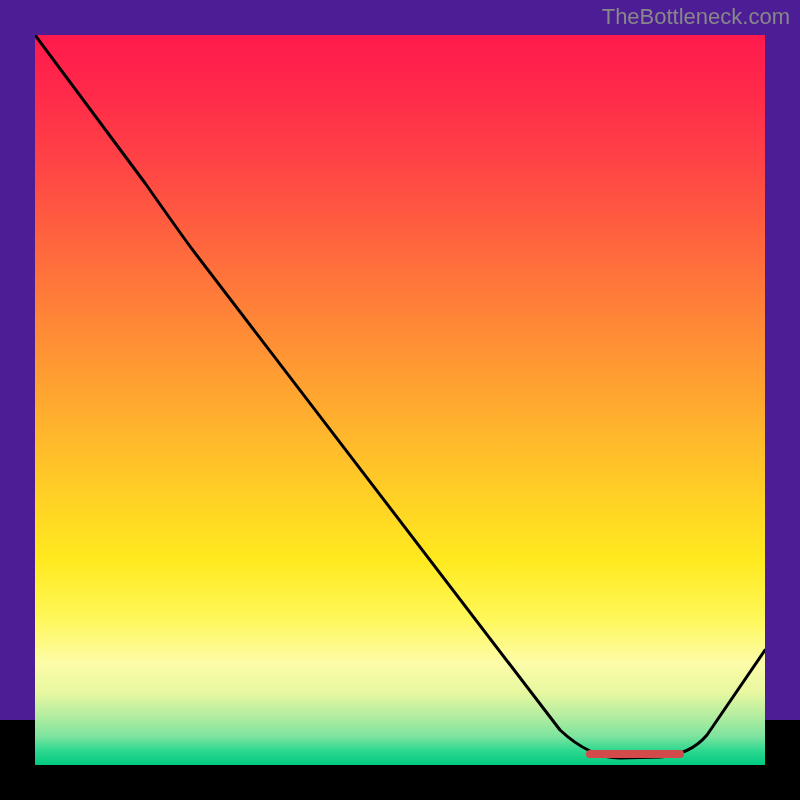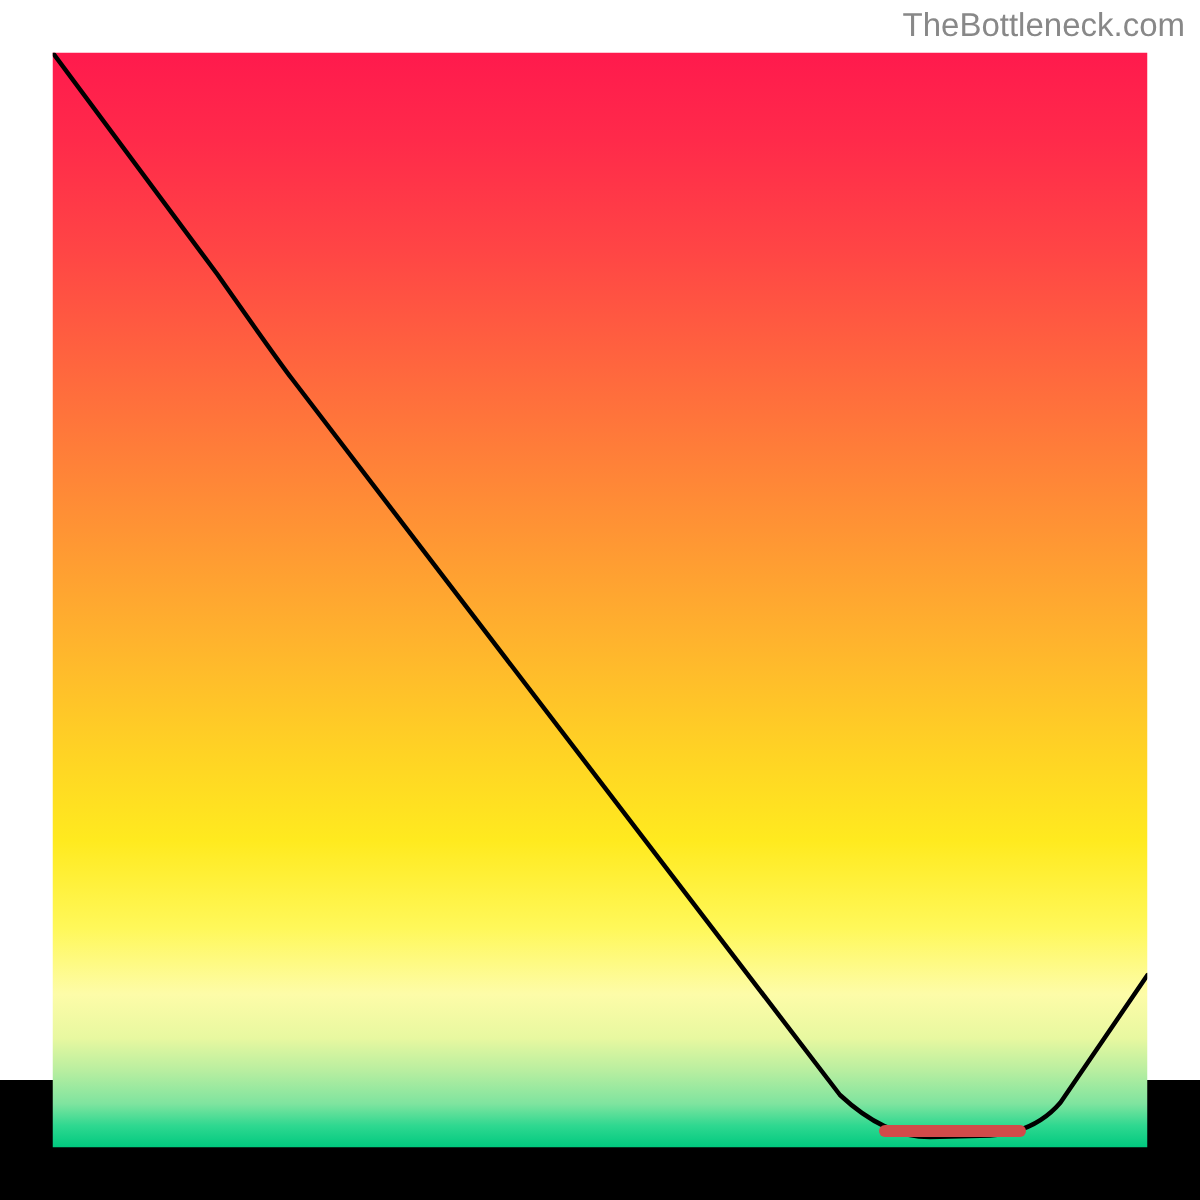--- a/index.html
+++ b/index.html
@@ -1,16 +1,16 @@
 <!DOCTYPE html>
 <html><head>
 <meta charset="utf-8">
 <style>
   html,body{margin:0;padding:0;width:800px;height:800px;overflow:hidden;background:#000;font-family:Arial,Helvetica,sans-serif}
-  .frame{position:absolute;left:0;top:0;width:800px;height:720px;background:#ffffff}
+  .frame{position:absolute;left:0;top:0;width:800px;height:720px;background:#4c1d95}
   .plot{position:absolute;left:35px;top:35px;width:730px;height:730px;overflow:hidden}
   .grad{position:absolute;left:0;top:0;width:100%;height:100%;
     background:linear-gradient(to bottom,
       #ff1a4d 0%,
       #ff2a4a 8%,
       #ff4545 18%,
       #ff6a3d 30%,
       #ff8f35 42%,
       #ffb42d 54%,
       #ffd324 64%,

